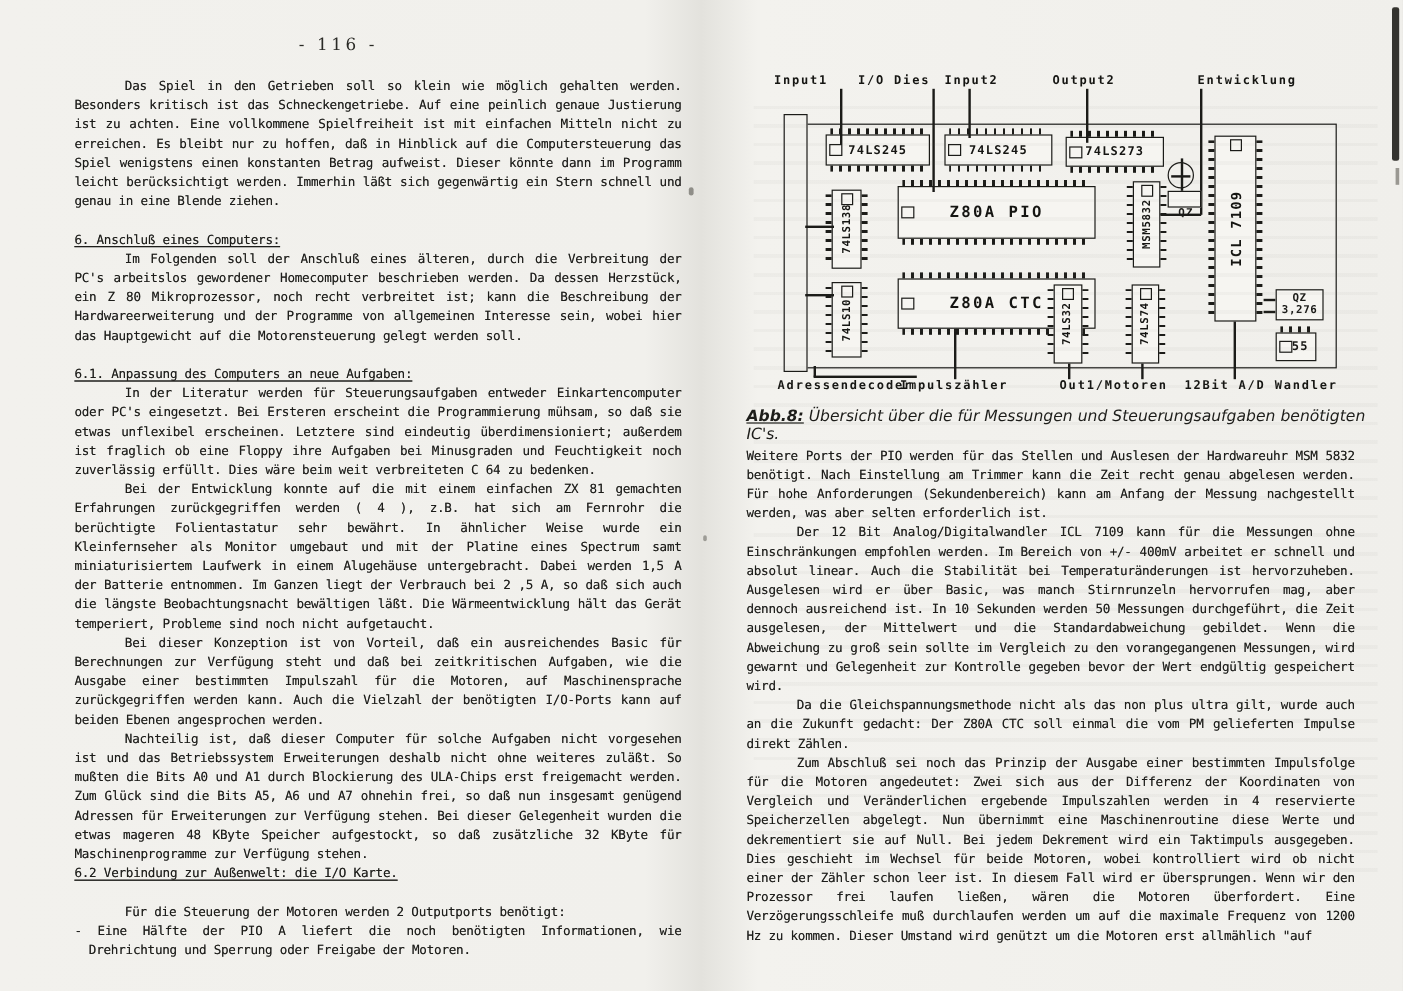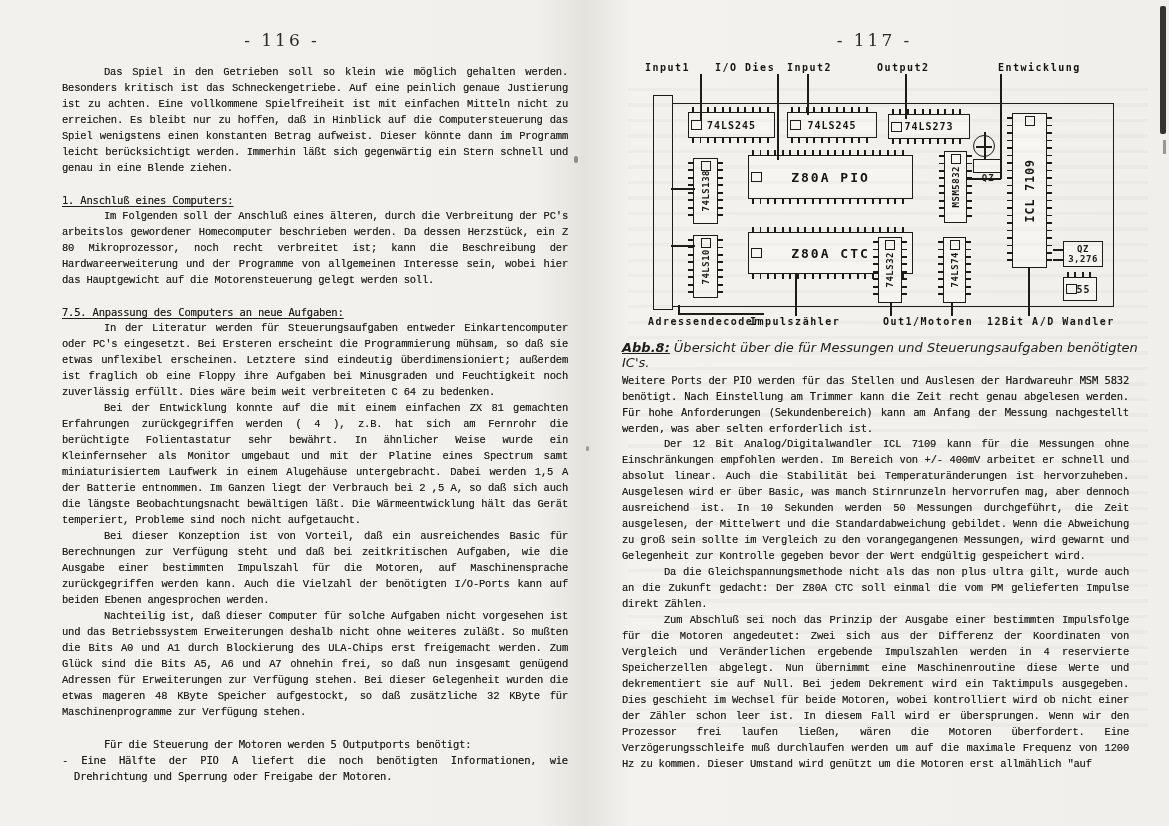--- a/index.html
+++ b/index.html
@@ -2,30 +2,30 @@
 <html><head>
 <meta charset="utf-8">
 <style>
   html,body{margin:0;padding:0;}
   body{width:1169px;height:826px;background:#e7e6e2;overflow:hidden;}
   .scan{position:relative;width:1169px;height:826px;
         background:linear-gradient(to right,#f2f1ed 0%,#f1f0ec 46%,#e3e2dd 50%,#f3f2ee 54%,#f0efeb 100%);
         font-family:"DejaVu Sans Mono",monospace;color:#1b1b18;overflow:hidden;}
 
   .page-header{position:absolute;top:30px;font-family:"DejaVu Serif",serif;
-        font-size:17px;letter-spacing:3px;color:#2a2a26;text-align:center;}
+        font-size:14px;letter-spacing:3px;color:#2a2a26;text-align:center;}
   .page-header.left{left:62px;width:440px;}
   .page-header.right{left:622px;width:505px;}
 
   .body-col{position:absolute;font-size:10.5px;letter-spacing:-0.2px;line-height:16px;
         text-align:justify;color:#1d1d1a;text-shadow:0 0 0.4px rgba(20,20,20,0.55);}
   #left-body{left:62px;top:64px;width:506px;}
   #right-body{left:622px;top:372px;width:507px;}
 
-  .para{text-indent:42px;font-family:Liberation Mono, monospace;}
+  .para{text-indent:42px;}
   .para-flush{text-indent:0;}
   .para-gap{text-indent:42px;margin-top:16px;}
   .heading{margin-top:16px;text-decoration:underline;text-underline-offset:2px;text-decoration-thickness:1px;}
   .heading-tight{text-decoration:underline;text-underline-offset:2px;text-decoration-thickness:1px;}
   .bullet{padding-left:12px;text-indent:-12px;}
 
   
   .diagram{position:absolute;left:635px;top:55px;width:540px;height:312px;}
   .dbox{position:absolute;left:33px;top:48px;width:444px;height:202px;border:1.7px solid #1b1b18;}
   .busbar{position:absolute;left:18px;top:40px;width:18px;height:213px;border:1.7px solid #1b1b18;background:#f2f1ed;}
@@ -76,32 +76,32 @@
         filter:blur(0.6px);}
 </style>
 </head>
 <body>
 
 <div class="scan">
 
   <div class="page-header left">- 116 -</div>
   <div id="left-body" class="body-col">
       <div class="para">Das Spiel in den Getrieben soll so klein wie möglich gehalten werden. Besonders kritisch ist das Schneckengetriebe. Auf eine peinlich genaue Justierung ist zu achten. Eine vollkommene Spielfreiheit ist mit einfachen Mitteln nicht zu erreichen. Es bleibt nur zu hoffen, daß in Hinblick auf die Computersteuerung das Spiel wenigstens einen konstanten Betrag aufweist. Dieser könnte dann im Programm leicht berücksichtigt werden. Immerhin läßt sich gegenwärtig ein Stern schnell und genau in eine Blende ziehen.</div>
-      <div class="heading">1. Anschluß eines Computers:</div>
+      <div class="heading">6. Anschluß eines Computers:</div>
       <div class="para">Im Folgenden soll der Anschluß eines älteren, durch die Verbreitung der PC's arbeitslos gewordener Homecomputer beschrieben werden. Da dessen Herzstück, ein Z 80 Mikroprozessor, noch recht verbreitet ist; kann die Beschreibung der Hardwareerweiterung und der Programme von allgemeinen Interesse sein, wobei hier das Hauptgewicht auf die Motorensteuerung gelegt werden soll.</div>
-      <div class="heading">7.5. Anpassung des Computers an neue Aufgaben:</div>
+      <div class="heading">6.1. Anpassung des Computers an neue Aufgaben:</div>
       <div class="para">In der Literatur werden für Steuerungsaufgaben entweder Einkartencomputer oder PC's eingesetzt. Bei Ersteren erscheint die Programmierung mühsam, so daß sie etwas unflexibel erscheinen. Letztere sind eindeutig überdimensioniert; außerdem ist fraglich ob eine Floppy ihre Aufgaben bei Minusgraden und Feuchtigkeit noch zuverlässig erfüllt. Dies wäre beim weit verbreiteten C 64 zu bedenken.</div>
       <div class="para">Bei der Entwicklung konnte auf die mit einem einfachen ZX 81 gemachten Erfahrungen zurückgegriffen werden ( 4 ), z.B. hat sich am Fernrohr die berüchtigte Folientastatur sehr bewährt. In ähnlicher Weise wurde ein Kleinfernseher als Monitor umgebaut und mit der Platine eines Spectrum samt miniaturisiertem Laufwerk in einem Alugehäuse untergebracht. Dabei werden 1,5 A der Batterie entnommen. Im Ganzen liegt der Verbrauch bei 2 ,5 A, so daß sich auch die längste Beobachtungsnacht bewältigen läßt. Die Wärmeentwicklung hält das Gerät temperiert, Probleme sind noch nicht aufgetaucht.</div>
       <div class="para">Bei dieser Konzeption ist von Vorteil, daß ein ausreichendes Basic für Berechnungen zur Verfügung steht und daß bei zeitkritischen Aufgaben, wie die Ausgabe einer bestimmten Impulszahl für die Motoren, auf Maschinensprache zurückgegriffen werden kann. Auch die Vielzahl der benötigten I/O-Ports kann auf beiden Ebenen angesprochen werden.</div>
       <div class="para">Nachteilig ist, daß dieser Computer für solche Aufgaben nicht vorgesehen ist und das Betriebssystem Erweiterungen deshalb nicht ohne weiteres zuläßt. So mußten die Bits A0 und A1 durch Blockierung des ULA-Chips erst freigemacht werden. Zum Glück sind die Bits A5, A6 und A7 ohnehin frei, so daß nun insgesamt genügend Adressen für Erweiterungen zur Verfügung stehen. Bei dieser Gelegenheit wurden die etwas mageren 48 KByte Speicher aufgestockt, so daß zusätzliche 32 KByte für Maschinenprogramme zur Verfügung stehen.</div>
-      <div class="para-gap">Für die Steuerung der Motoren werden 5 Outputports benötigt:</div>
+      <div class="heading-tight">6.2 Verbindung zur Außenwelt: die I/O Karte.</div>
+      <div class="para-gap">Für die Steuerung der Motoren werden 2 Outputports benötigt:</div>
       <div class="bullet">- Eine Hälfte der PIO A liefert die noch benötigten Informationen, wie Drehrichtung und Sperrung oder Freigabe der Motoren.</div>
     </div>
 
-  <div class="page-header right">- 117 -</div>
 
   <div id="diagram" class="diagram">
     <div class="dbox"></div>
     <div class="busbar"></div>
 
   <div class="chip h" style="left: 53px; top: 57px; width: 87px; height: 26px;">
         <div class="notch"></div>
         <span>74LS245</span>
       </div>
       <div class="chip h" style="left: 152px; top: 57px; width: 90px; height: 26px;">

